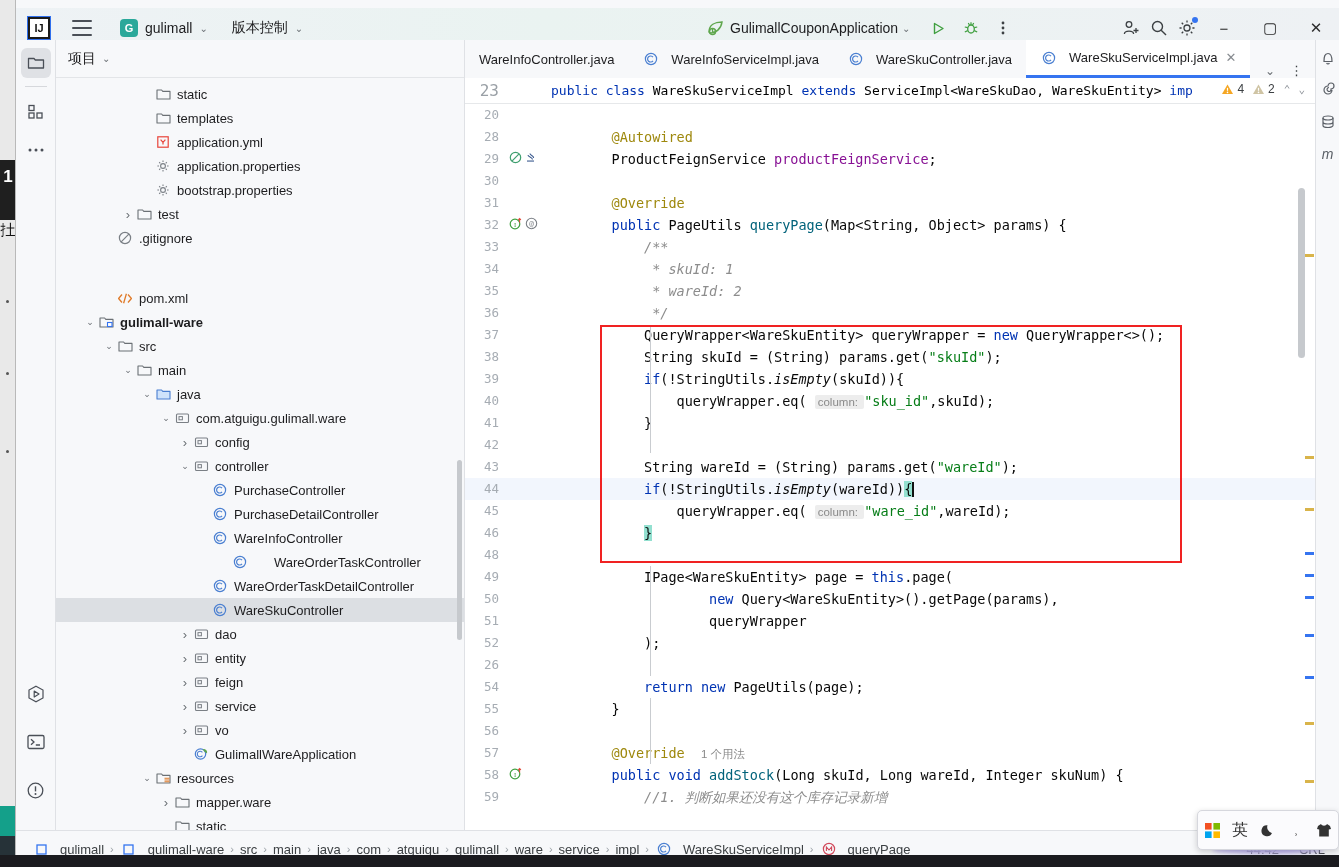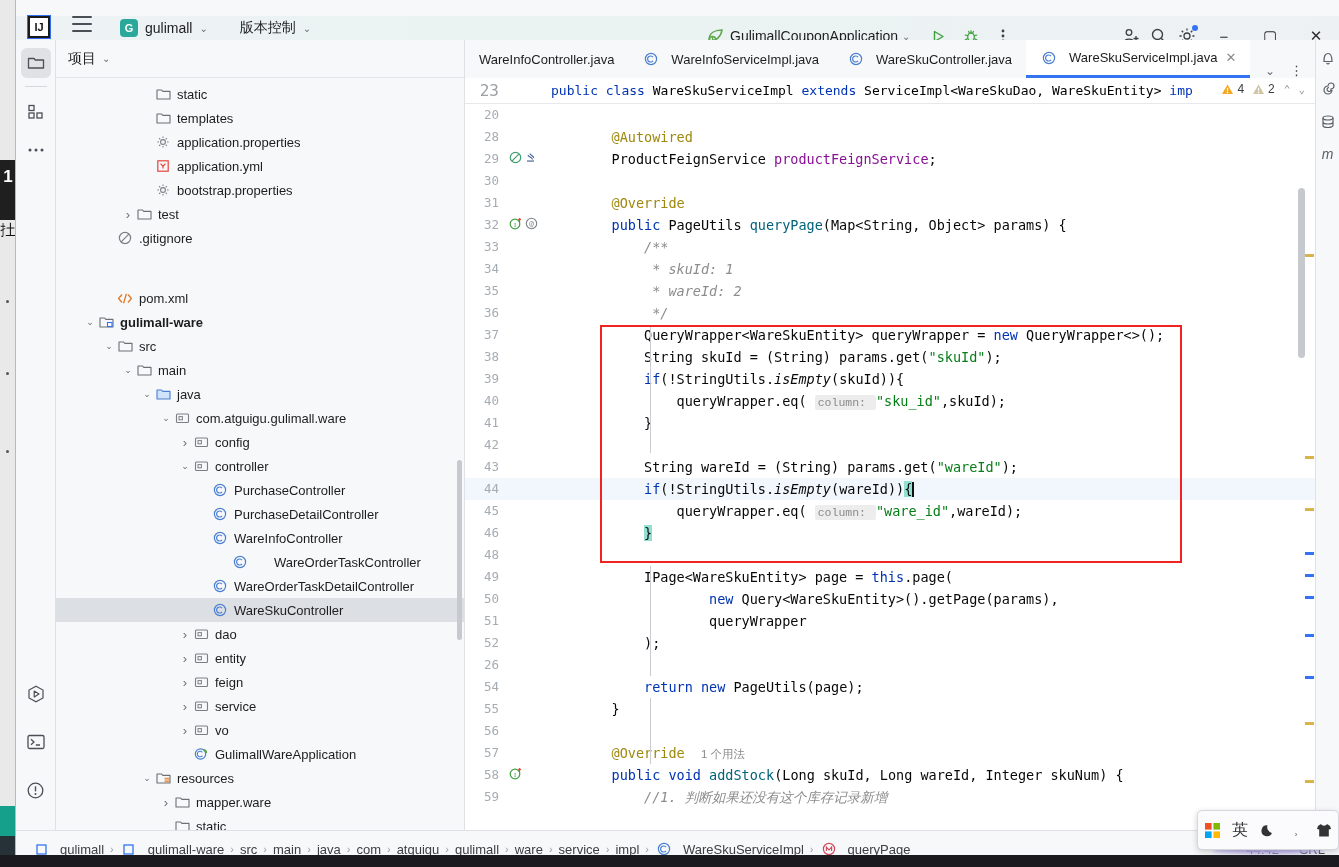--- a/index.html
+++ b/index.html
@@ -20,38 +20,38 @@
   }
   .behind .b-dark { position:absolute; left:0; top:160px; width:16px; height:60px; background:#1f1f1f; }
   .behind .b-txt  { position:absolute; left:0; top:168px; width:16px; color:#fff; font-size:17px; font-weight:700; line-height:18px; text-align:center;}
   .behind .b-txt2 { position:absolute; left:0; top:222px; width:16px; color:#111; font-size:15px; line-height:16px; text-align:center;}
   .behind .b-teal { position:absolute; left:0; top:806px; width:16px; height:30px; background:#14a08a; }
   .behind .b-navy { position:absolute; left:0; top:836px; width:16px; height:31px; background:#263238; }
   .behind .b-dot  { position:absolute; left:6px; width:3px; height:3px; background:#555; border-radius:50%; }
 
   
   .titlebar {
-    position: absolute; left: 16px; top: 16px; width: 1323px; height: 40px;
+    position: absolute; left: 16px; top: 8px; width: 1323px; height: 40px;
     background: linear-gradient(90deg,#eef2f5 0%, #eaf3f1 40%, #eef1f4 100%);
-    display: flex; align-items: flex-start;
+    display: flex; align-items: center;
   }
   .ij-logo {
     width: 22px; height: 22px; margin-left: 12px;
     border: 2px solid #1a1a1a; background: #fff;
     font-size: 11px; font-weight: 700; color: #111;
     display:flex; align-items:center; justify-content:center; line-height:1;
     box-shadow: 0 0 0 1px #2f6fed;
   }
   .hamburger { margin-left: 22px; width: 20px; height: 16px; display:flex; flex-direction:column; justify-content:space-between; cursor:pointer;}
   .hamburger i { display:block; height:2px; background:#4a4f57; border-radius:1px;}
   .proj-chip { margin-left: 22px; display:flex; align-items:center; gap:7px; padding: 3px 6px; border-radius:4px; cursor:pointer;}
   .proj-badge { width:18px;height:18px;border-radius:4px;background:#2aa89a;color:#fff;font-size:11px;font-weight:700;display:flex;align-items:center;justify-content:center;}
   .tb-label { font-size:14px; color:#1d1d1f;}
   .caret { color:#6b7075; font-size:10px; }
-  .vcs-chip { margin-left: 20px; display:flex; align-items:center; gap:7px; padding: 3px 6px; border-radius:4px; cursor:pointer;}
+  .vcs-chip { margin-left: 12px; display:flex; align-items:center; gap:7px; padding: 3px 6px; border-radius:4px; cursor:pointer;}
 
   .run-area { position:absolute; left: 690px; top: 0; height:40px; display:flex; align-items:center; gap: 4px;}
   .spring-icon { width:20px;height:20px;}
   .run-name { font-size:14px; color:#1d1d1f; }
   .icon-btn { width:28px;height:28px;display:flex;align-items:center;justify-content:center;border-radius:5px;cursor:pointer;}
 
   .win-right { position:absolute; right:0; top:0; height:40px; display:flex; align-items:center;}
   .win-ctrl { width:46px;height:40px;display:flex;align-items:center;justify-content:center;cursor:pointer;color:#2b2b2b;font-size:15px;}
 
   
@@ -112,21 +112,21 @@
   .ctext { flex:1; padding-left:28px; color:#080808;}
 
   .kw { color:#0033b3; }
   .str { color:#067d17; }
   .cmt { color:#8c8c8c; font-style:italic;}
   .doc { color:#8c8c8c; font-style:italic;}
   .fld { color:#871094; }
   .mth { color:#00627a; }
   .ital { font-style:italic; }
   .anno { color:#9e880d; }
-  .hint { background:#ededed; color:#8a8a8a; font-size:11.5px; padding:1px 3px; border-radius:2px; font-family:Liberation Mono, monospace;}
+  .hint { background:#ededed; color:#8a8a8a; font-size:11.5px; padding:1px 3px; border-radius:2px; font-family:Liberation Sans, sans-serif;}
   .usage { color:#8a8a8a; font-size:11.5px; font-family:"Liberation Sans",sans-serif;}
   .brace-hl { background:#93e0d0; }
   .caretbar { display:inline-block; width:1.5px; height:15px; background:#111; vertical-align:-3px; }
   .indent-guide { position:absolute; width:1px; background:#c9ccd0; }
 
   .redbox { position:absolute; left:135px; top:247px; width:582px; height:238px; border:2px solid #f02222; pointer-events:none; z-index:6;}
 
   
   .vscroll { position:absolute; right:10px; top:110px; width:7px; height:170px; background:#c6c9cd; border-radius:4px;}
   .markcol { position:absolute; right:0; top:26px; width:12px; bottom:0; }
@@ -339,35 +339,35 @@
             <svg width="15" height="14" viewBox="0 0 15 14">
               <path d="M1 3 H5.6 L6.8 4.4 H14 V12 H1 Z" fill="none" stroke="#6b7075" stroke-width="1.1" stroke-linejoin="round"></path>
             </svg>
           </span>
           <span class="lbl">templates</span>
         </div>
         <div class="trow" style="padding-left: 84px;">
           <span class="arrow"></span>
           <span class="ico">
             <svg width="14" height="14" viewBox="0 0 14 14">
+              <rect x="1.8" y="1.8" width="10.4" height="10.4" fill="none" stroke="#e8443a" stroke-width="1.2"></rect>
+              <path d="M4.6 4.6 L7 7.4 L9.4 4.6 M7 7.4 V9.6" stroke="#e8443a" stroke-width="1.2" fill="none"></path>
+            </svg>
+          </span>
+          <span class="lbl">application.yml</span>
+        </div>
+        <div class="trow" style="padding-left: 84px;">
+          <span class="arrow"></span>
+          <span class="ico">
+            <svg width="14" height="14" viewBox="0 0 14 14">
               <circle cx="7" cy="7" r="2.4" fill="none" stroke="#7a7f85" stroke-width="1.1"></circle>
               <path d="M7 1.4 V3 M7 11 V12.6 M1.4 7 H3 M11 7 H12.6 M3.2 3.2 L4.3 4.3 M9.7 9.7 L10.8 10.8 M10.8 3.2 L9.7 4.3 M4.3 9.7 L3.2 10.8" stroke="#7a7f85" stroke-width="1.1"></path>
             </svg>
           </span>
           <span class="lbl">application.properties</span>
-        </div>
-        <div class="trow" style="padding-left: 84px;">
-          <span class="arrow"></span>
-          <span class="ico">
-            <svg width="14" height="14" viewBox="0 0 14 14">
-              <rect x="1.8" y="1.8" width="10.4" height="10.4" fill="none" stroke="#e8443a" stroke-width="1.2"></rect>
-              <path d="M4.6 4.6 L7 7.4 L9.4 4.6 M7 7.4 V9.6" stroke="#e8443a" stroke-width="1.2" fill="none"></path>
-            </svg>
-          </span>
-          <span class="lbl">application.yml</span>
         </div>
         <div class="trow" style="padding-left: 84px;">
           <span class="arrow"></span>
           <span class="ico">
             <svg width="14" height="14" viewBox="0 0 14 14">
               <circle cx="7" cy="7" r="2.4" fill="none" stroke="#7a7f85" stroke-width="1.1"></circle>
               <path d="M7 1.4 V3 M7 11 V12.6 M1.4 7 H3 M11 7 H12.6 M3.2 3.2 L4.3 4.3 M9.7 9.7 L10.8 10.8 M10.8 3.2 L9.7 4.3 M4.3 9.7 L3.2 10.8" stroke="#7a7f85" stroke-width="1.1"></path>
             </svg>
           </span>
           <span class="lbl">bootstrap.properties</span>

